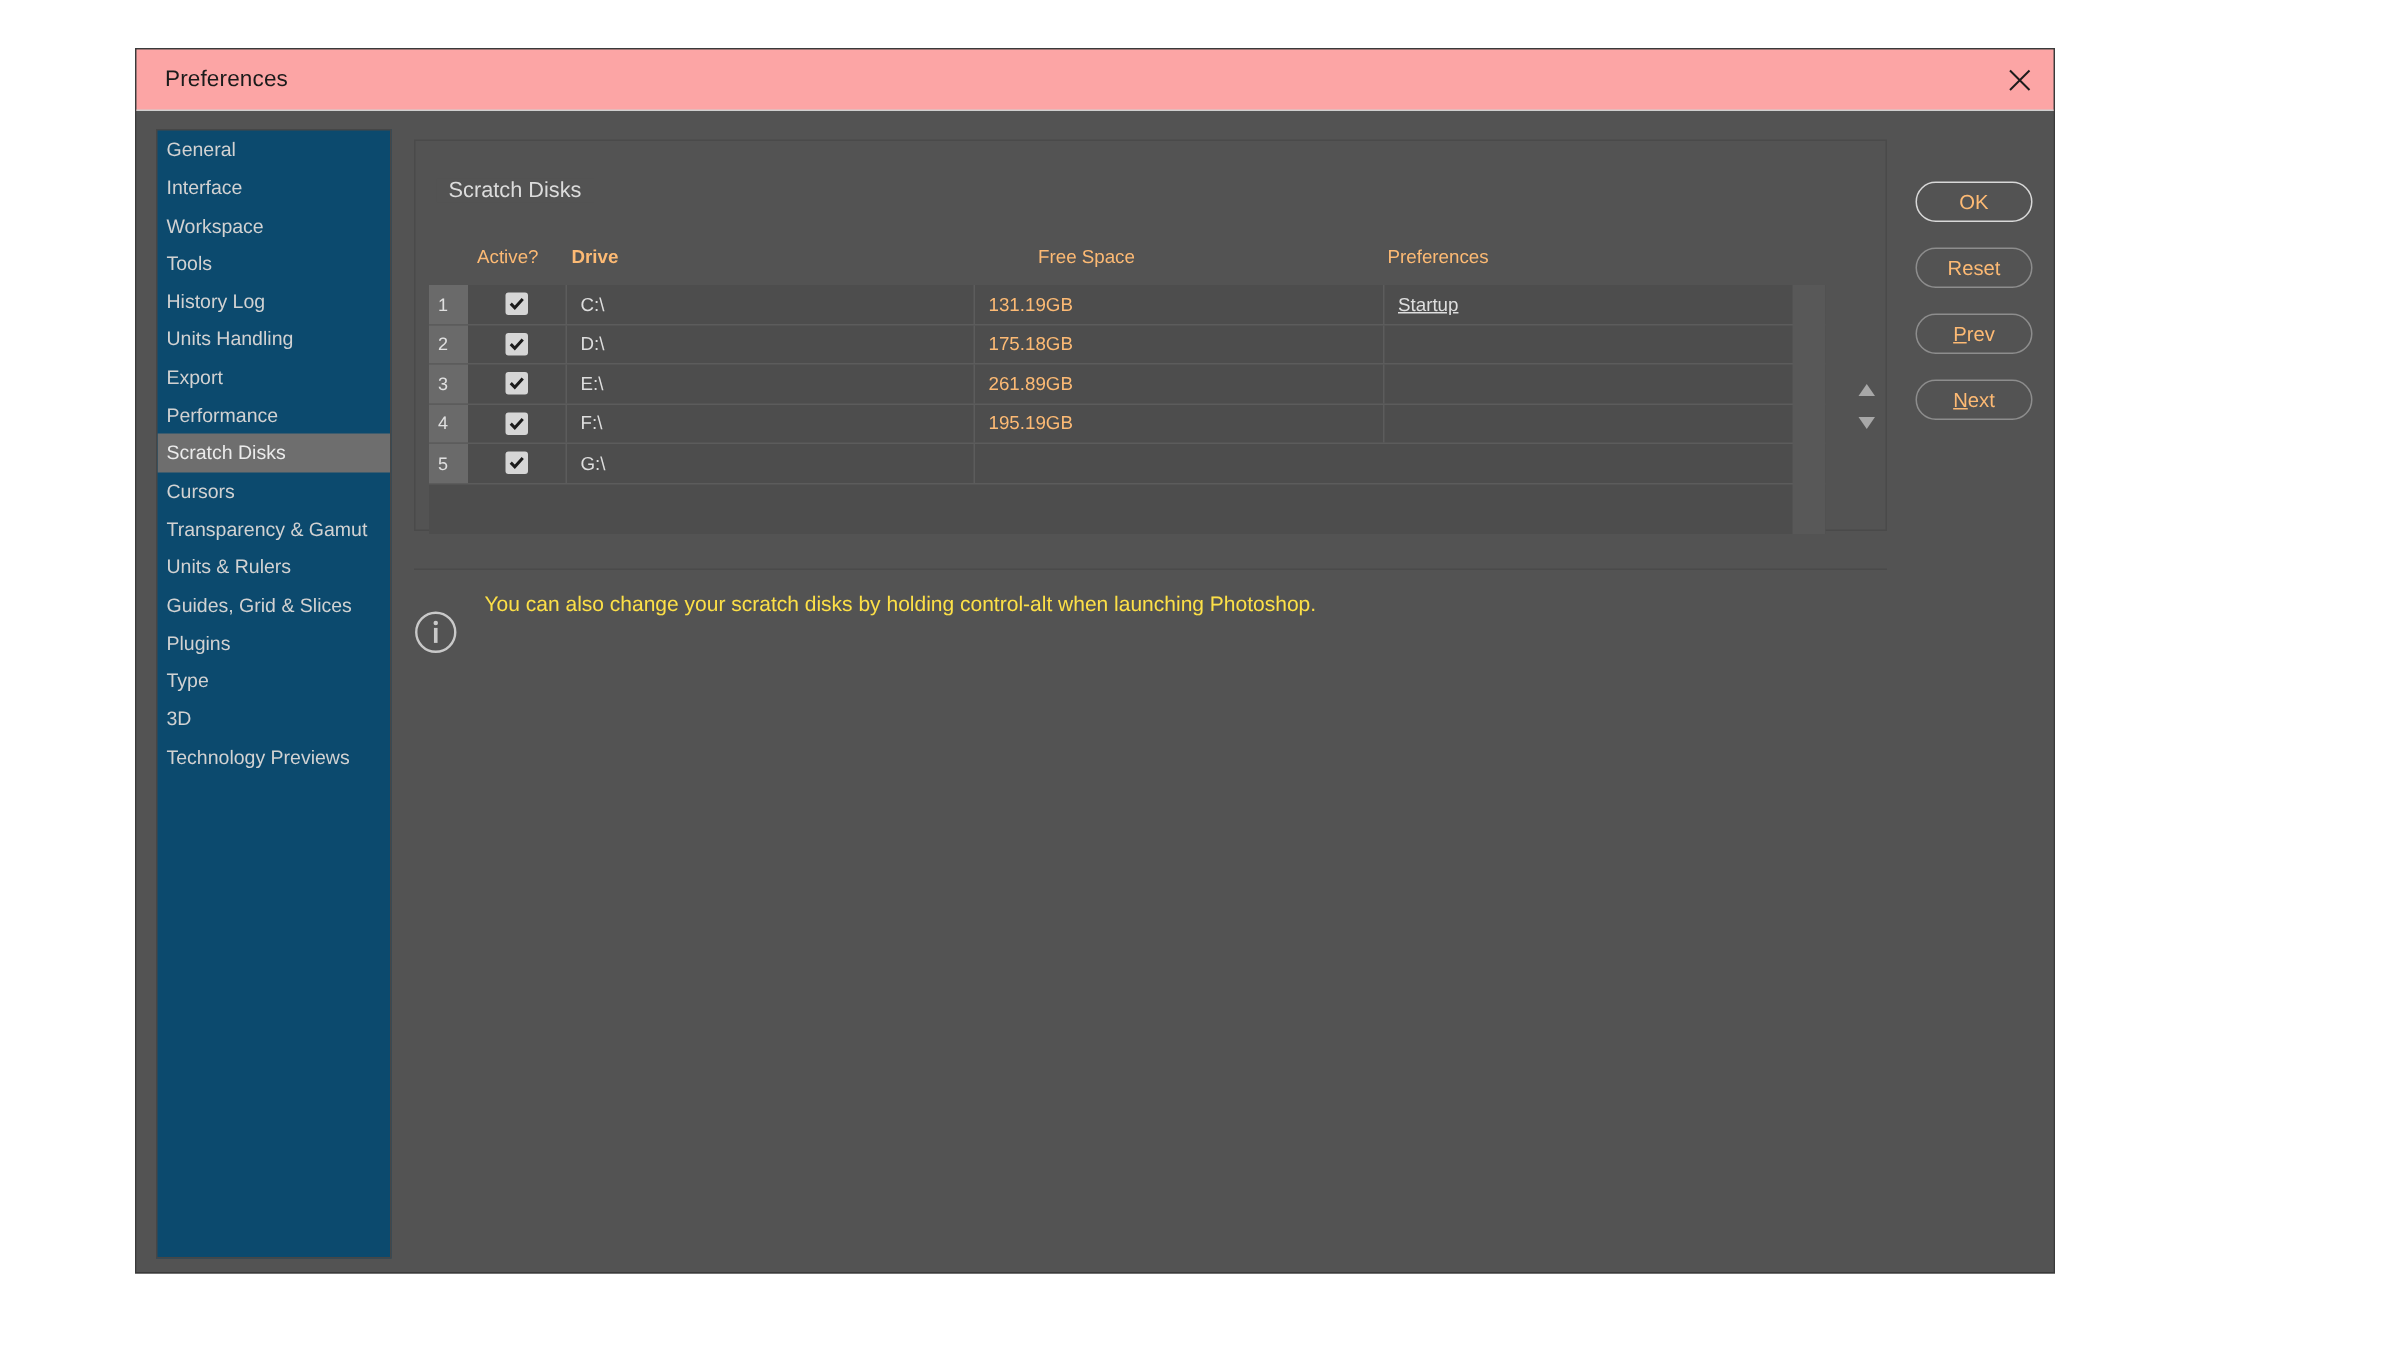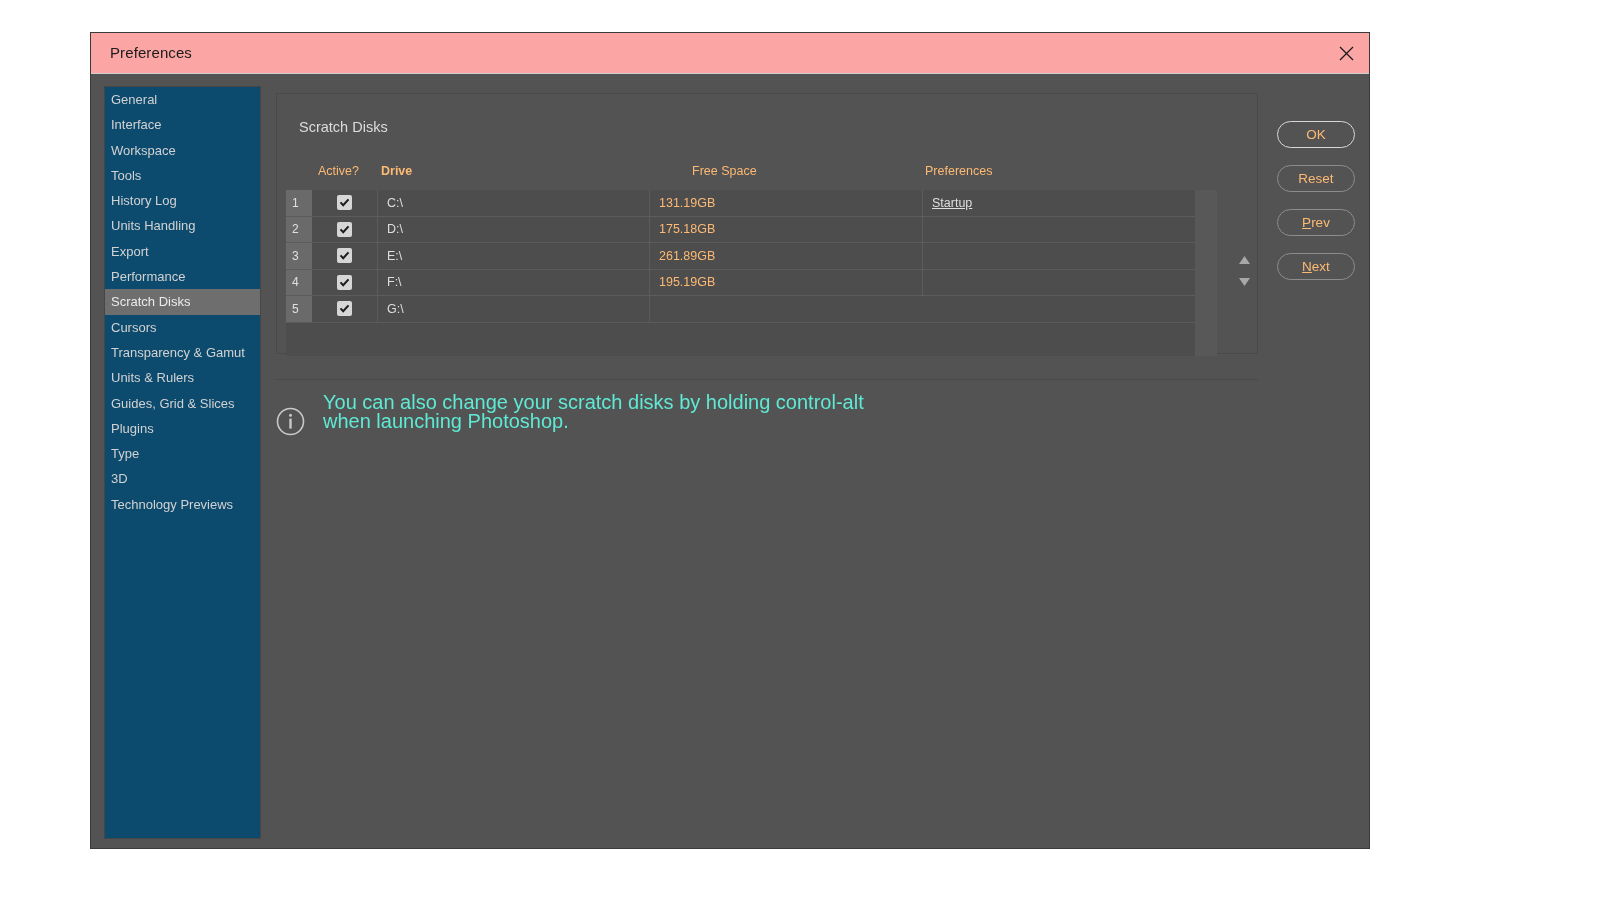--- a/index.html
+++ b/index.html
@@ -272,23 +272,23 @@
     left: 0;
     top: 15px;
     width: 29px;
     height: 29px;
   }
   #note-text {
     position: absolute;
     left: 47px;
     top: 1px;
     width: 560px;
-    font-size: 20px;
+    font-size: 14px;
     line-height: 19px;
-    color: #5eead4;
+    color: #fde047;
   }
 
   
   #btn-col {
     position: absolute;
     left: 1186px;
     top: 47px;
     width: 78px;
   }
   .pbtn {

